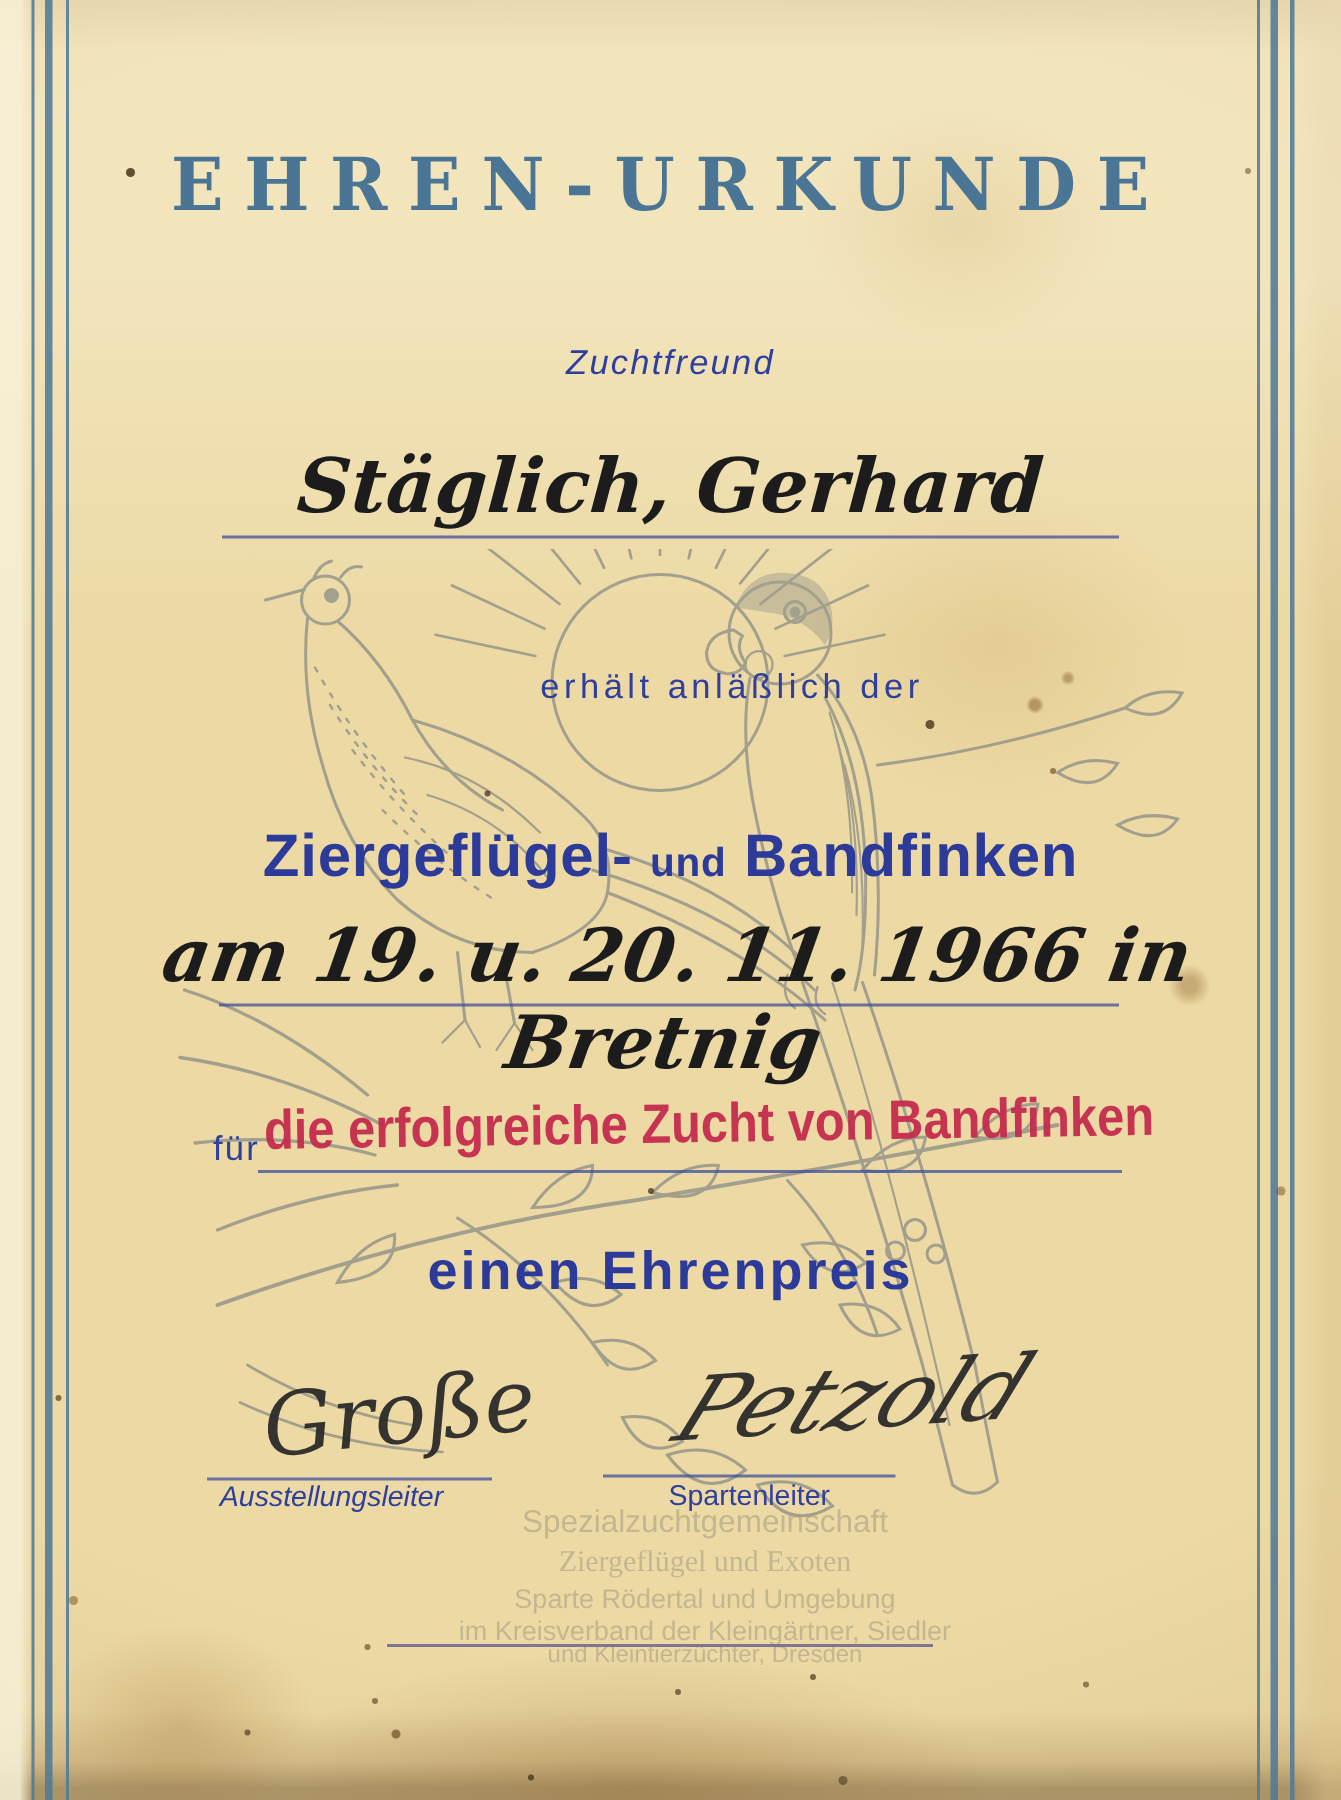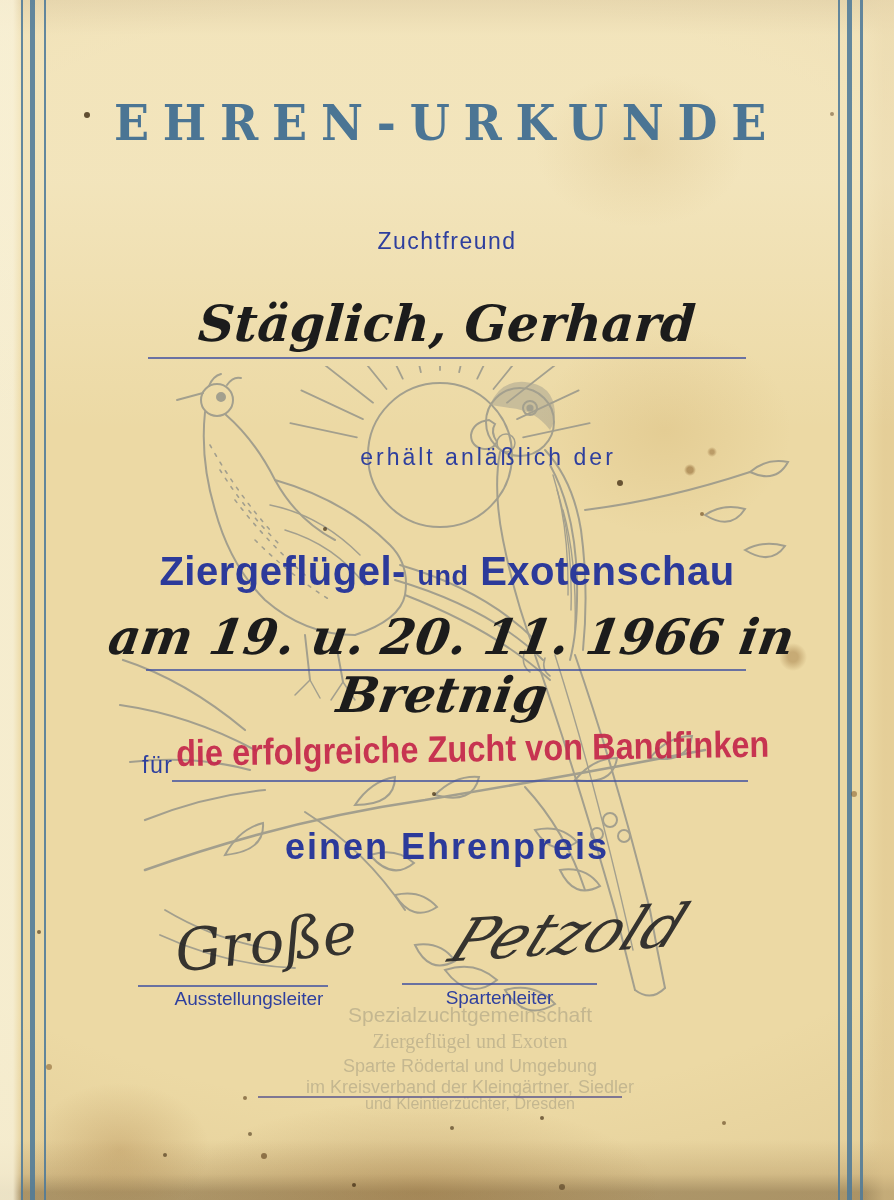--- a/index.html
+++ b/index.html
@@ -169,45 +169,45 @@
       <circle cx="505" cy="470" r="7"></circle>
         <circle cx="519" cy="486" r="6"></circle>
         <circle cx="492" cy="484" r="6"></circle>
       <path d="M140,380 Q80,330 18,310 M150,400 Q85,365 15,355 M145,420 Q90,405 25,412 M160,440 Q100,446 40,470" stroke-width="2.2"></path>
       <path d="M60,560 Q110,590 170,600 M55,585 Q120,615 190,618" stroke-width="1.8"></path>
     </g>
   </svg>
 
   <div class="abs ctr title">EHREN-URKUNDE</div>
 
-  <div class="abs ctr blue-small" style="top:228px;">Zuchtfreund</div>
+  <div class="abs ctr blue-small" style="top:228px;font-style:italic;">Zuchtfreund</div>
 
   <div class="abs ctr name">Stäglich, Gerhard</div>
   <div class="rule" style="left:148px;top:357px;width:598px;"></div>
 
   <div class="abs ctr blue-small" style="top:444px;letter-spacing:3px;margin-left:41px;">erhält anläßlich der</div>
 
   <div class="abs ctr event">
     <span>Ziergeflügel-</span>
     <span class="und">und</span>
-    <span>Exotenschau</span>
+    <span>Bandfinken</span>
   </div>
 
   <div class="abs ctr date">am 19. u. 20. 11. 1966 in Bretnig</div>
   <div class="rule" style="left:146px;top:669px;width:600px;"></div>
 
   <div class="abs blue-small fuer">für</div>
   <div class="abs stamp">die erfolgreiche Zucht von Bandfinken</div>
   <div class="rule" style="left:172px;top:780px;width:576px;"></div>
 
   <div class="abs ctr prize">einen Ehrenpreis</div>
 
   <div class="sig" style="left:175px;top:908px;font-size:58px;transform:rotate(-6deg);">Große</div>
   <div class="rule" style="left:138px;top:985px;width:190px;height:1.5px;"></div>
-  <div class="sig-label" style="left:154px;top:988px;width:190px;">Ausstellungsleiter</div>
+  <div class="sig-label" style="left:126px;top:988px;width:190px;font-style:italic;">Ausstellungsleiter</div>
 
   <div class="sig" style="left:458px;top:898px;font-size:60px;transform:skewX(-26deg) rotate(-4deg);">Petzold</div>
   <div class="rule" style="left:402px;top:983px;width:195px;height:1.5px;"></div>
   <div class="sig-label" style="left:402px;top:987px;width:195px;">Spartenleiter</div>
 
   <div class="abs issuer">
     <div class="iss1">Spezialzuchtgemeinschaft</div>
     <div class="iss2">Ziergeflügel und Exoten</div>
     <div class="iss3">Sparte Rödertal und Umgebung</div>
     <div class="iss4">im Kreisverband der Kleingärtner, Siedler</div>

